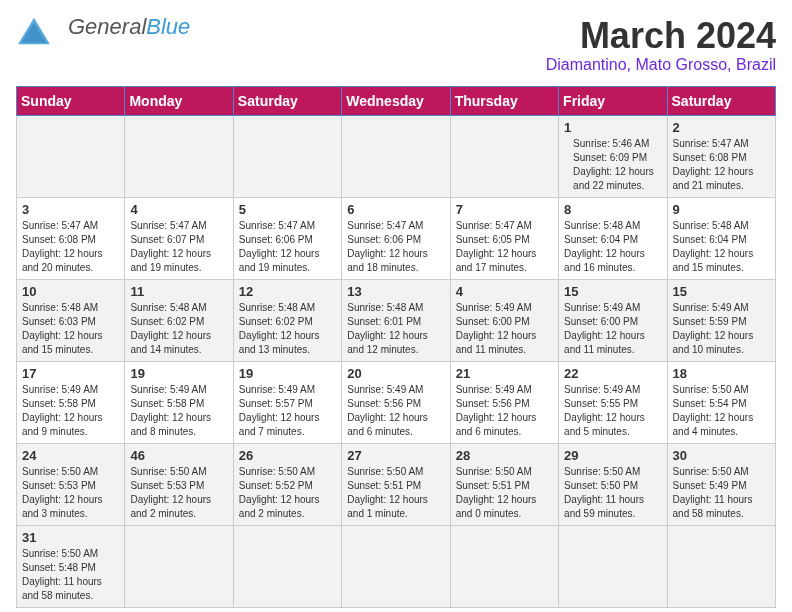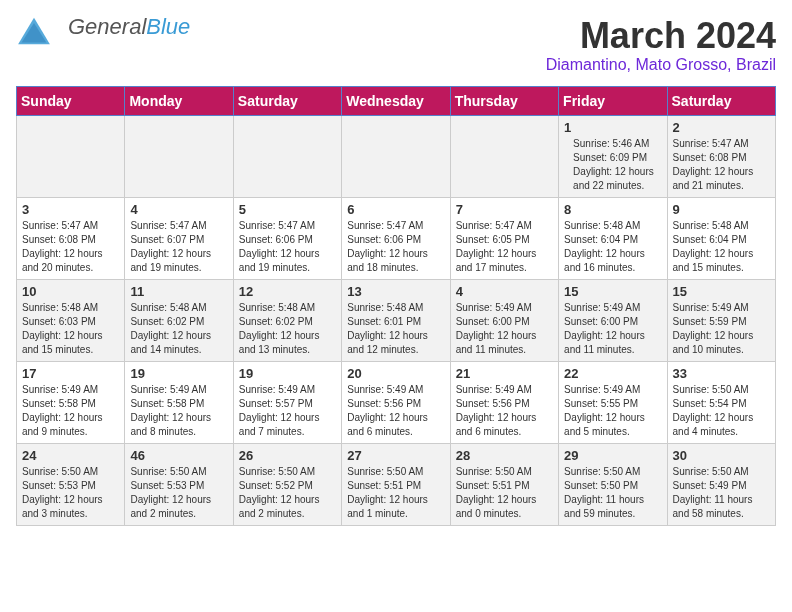--- a/index.html
+++ b/index.html
@@ -289,21 +289,21 @@
 and 6 minutes.</div>
         </td>
         <td>
           <span class="day-number">22</span>
           <div class="day-info" style="white-space: pre-line;">Sunrise: 5:49 AM
 Sunset: 5:55 PM
 Daylight: 12 hours
 and 5 minutes.</div>
         </td>
         <td>
-          <span class="day-number">33</span>
+          <span class="day-number">18</span>
           <div class="day-info" style="white-space: pre-line;">Sunrise: 5:50 AM
 Sunset: 5:54 PM
 Daylight: 12 hours
 and 4 minutes.</div>
         </td>
       </tr>
       <tr>
         <td>
           <span class="day-number">24</span>
           <div class="day-info" style="white-space: pre-line;">Sunrise: 5:50 AM
@@ -346,15 +346,30 @@
 Daylight: 11 hours
 and 59 minutes.</div>
         </td>
         <td>
           <span class="day-number">30</span>
           <div class="day-info" style="white-space: pre-line;">Sunrise: 5:50 AM
 Sunset: 5:49 PM
 Daylight: 11 hours
 and 58 minutes.</div>
         </td>
+      </tr>
+      <tr class="last-row">
+        <td>
+          <span class="day-number">31</span>
+          <div class="day-info" style="white-space: pre-line;">Sunrise: 5:50 AM
+Sunset: 5:48 PM
+Daylight: 11 hours
+and 58 minutes.</div>
+        </td>
+        <td class="empty-cell"></td>
+        <td class="empty-cell"></td>
+        <td class="empty-cell"></td>
+        <td class="empty-cell"></td>
+        <td class="empty-cell"></td>
+        <td class="empty-cell"></td>
       </tr>
     </tbody>
 </table>
 
 </body></html>

